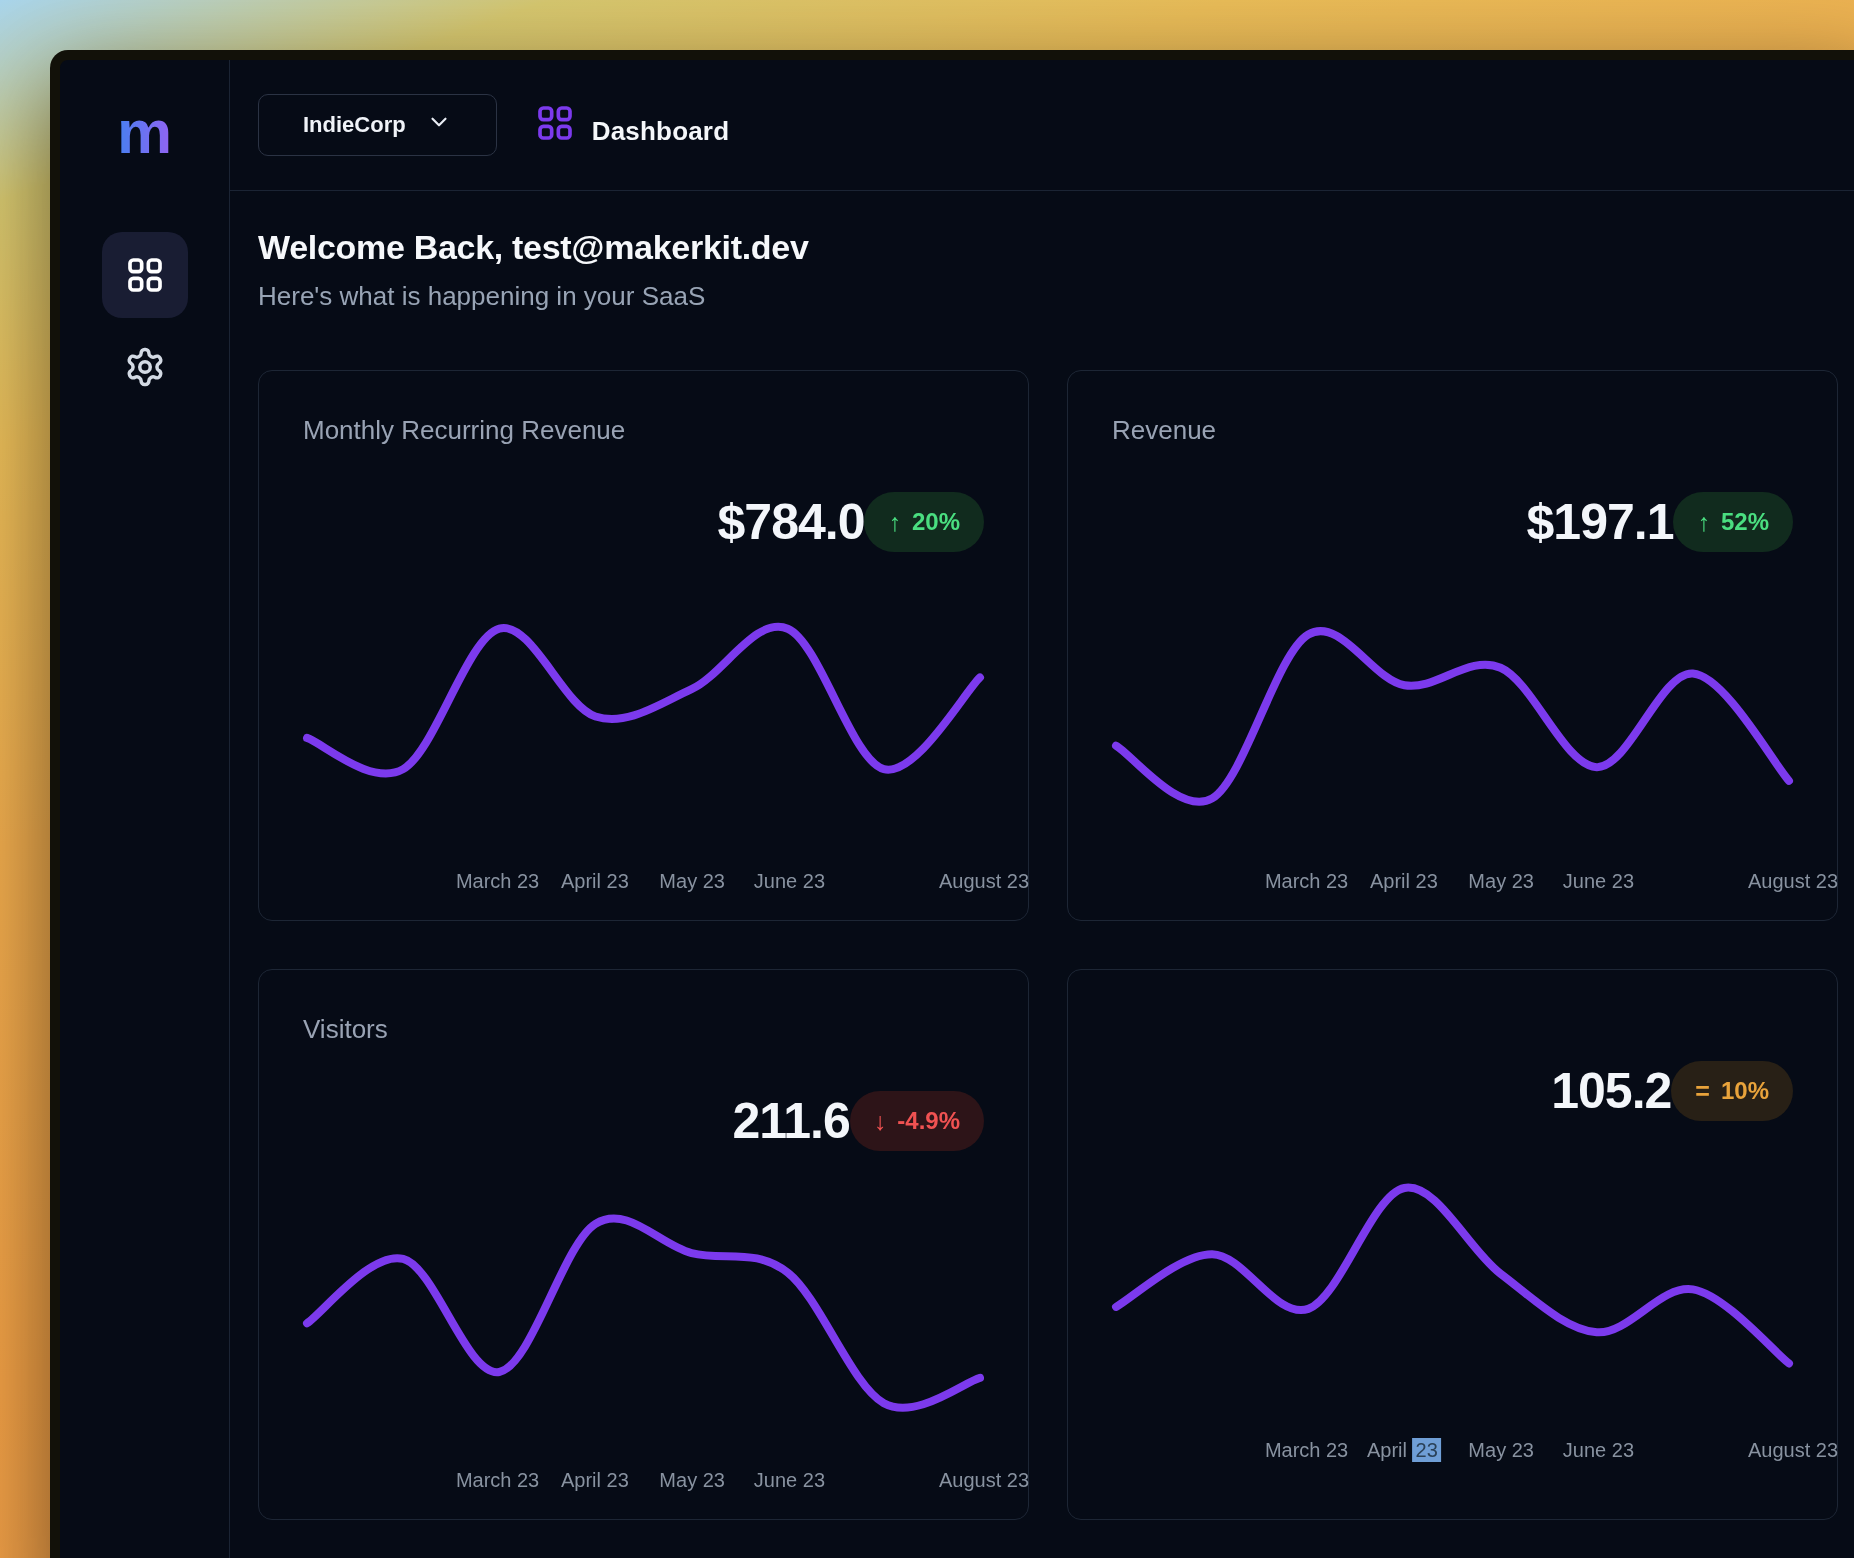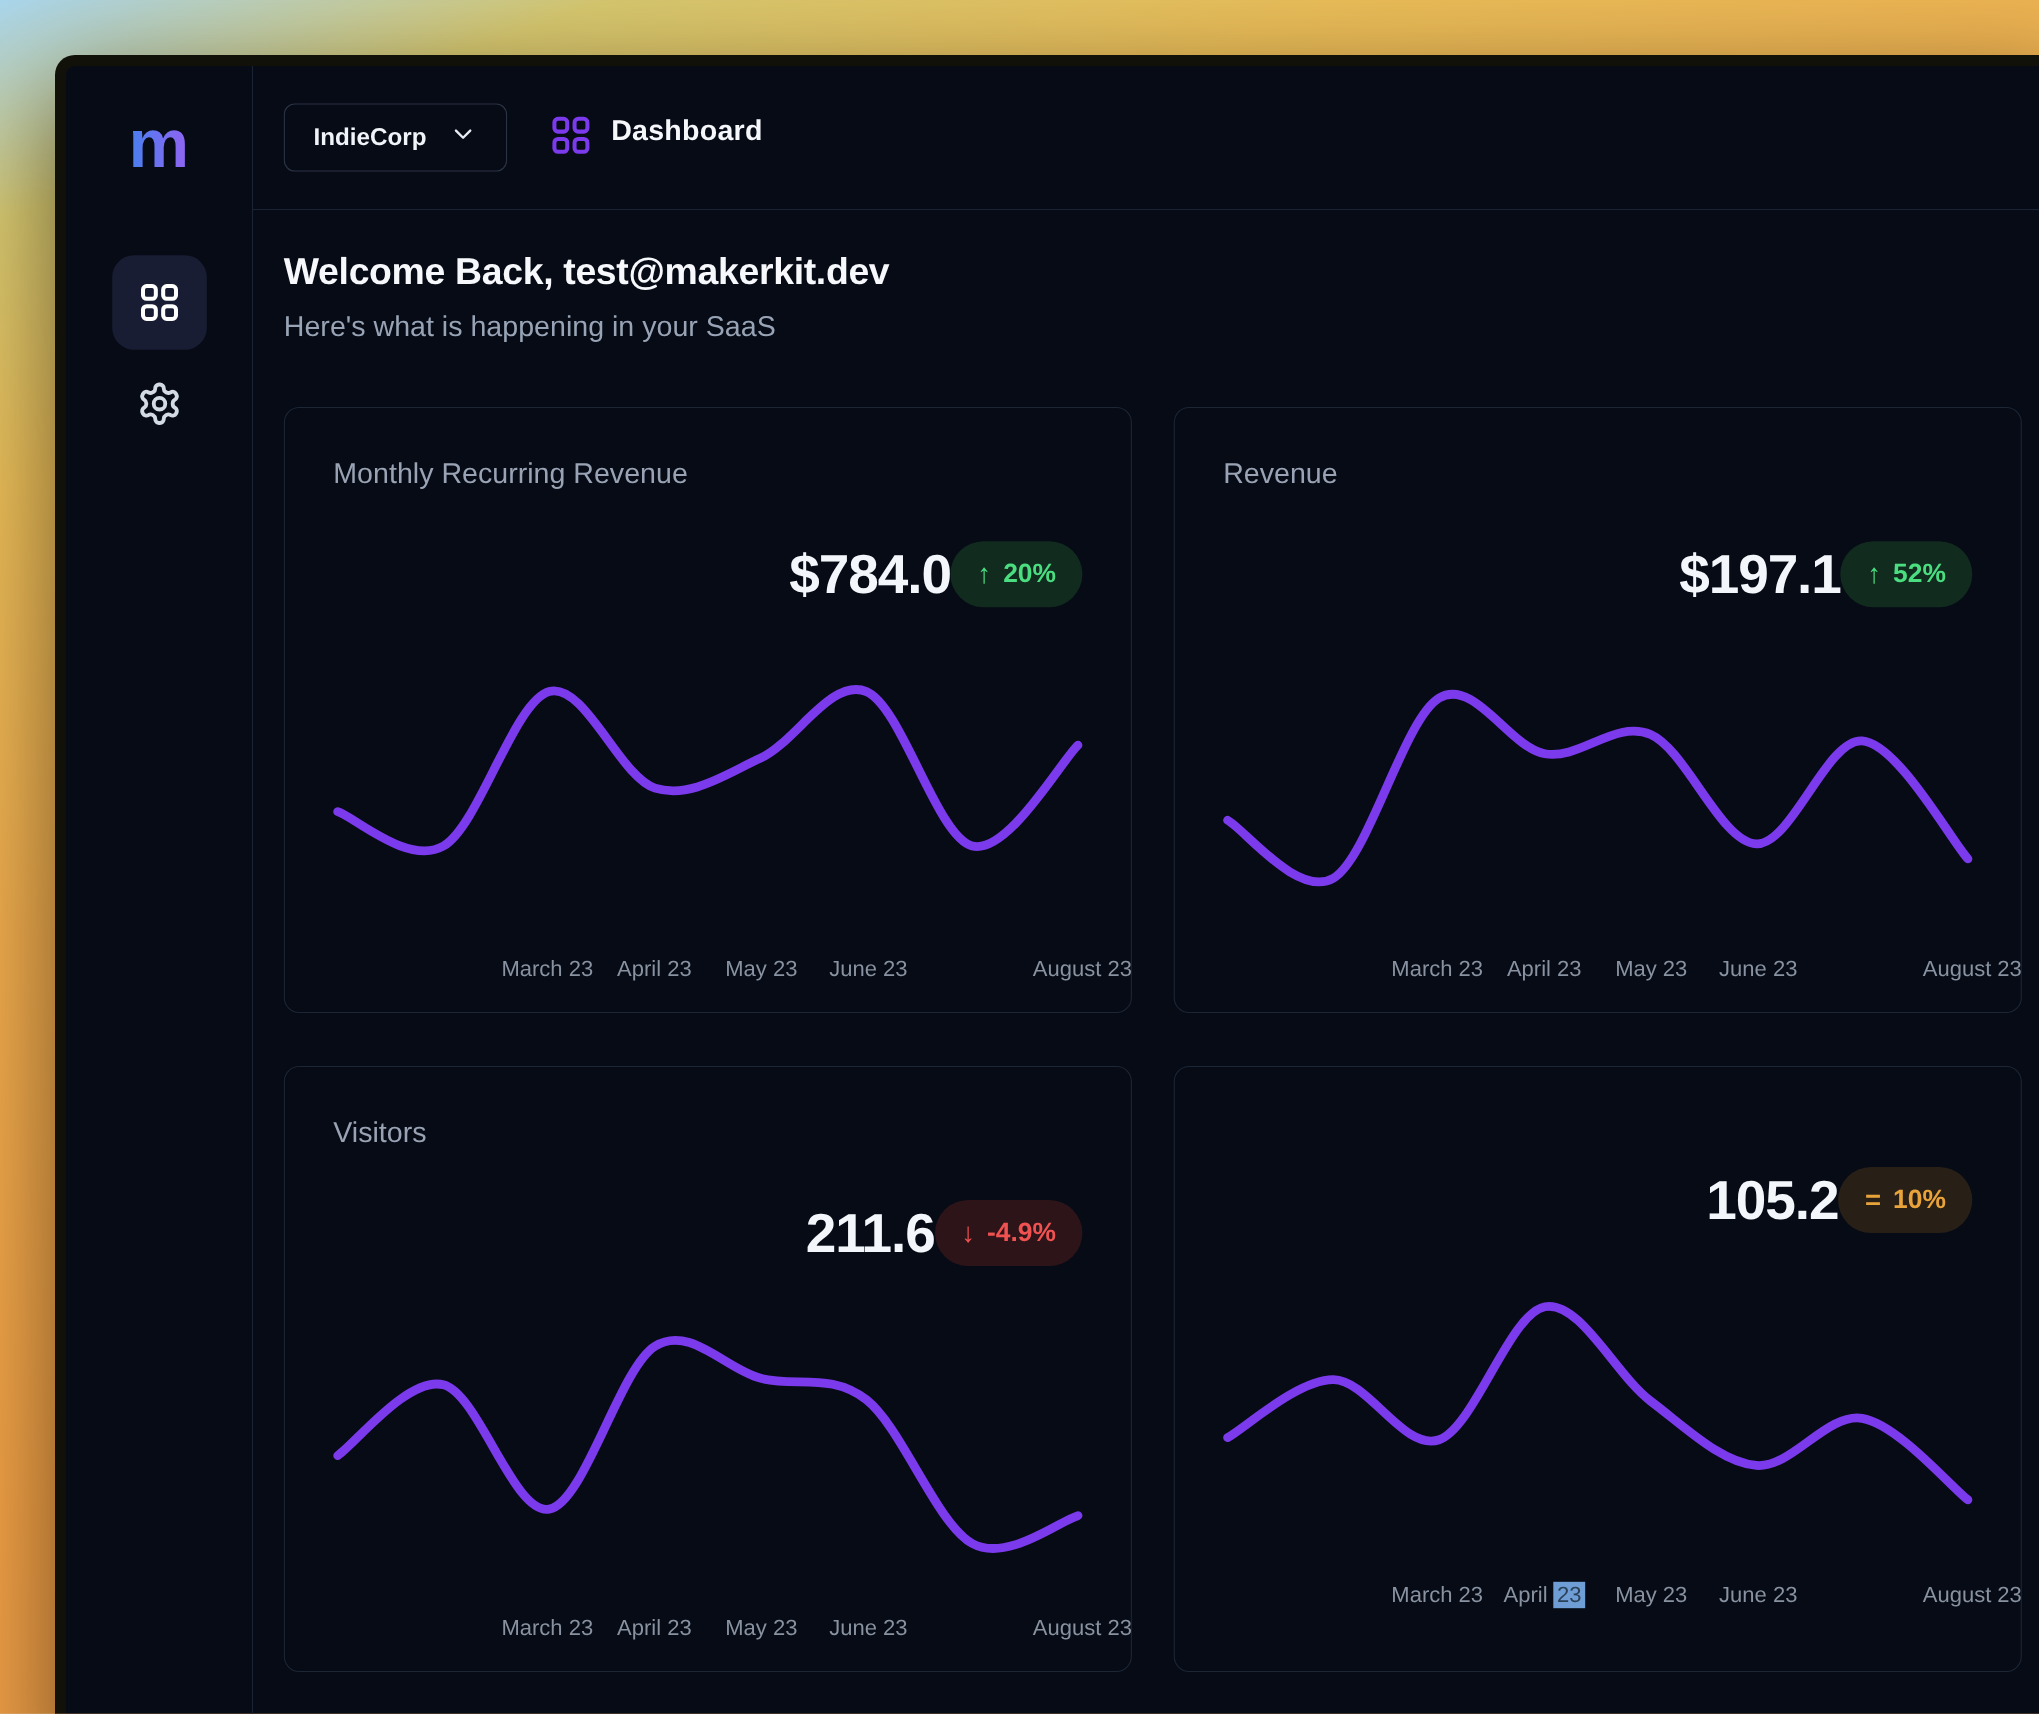--- a/index.html
+++ b/index.html
@@ -44,27 +44,27 @@
   .nav-item svg { display: block; }
 
   
   .main { flex: 1; display: flex; flex-direction: column; min-width: 0; }
   .topbar {
     height: 131px; flex: none;
     border-bottom: 1px solid #1b2434;
     display: flex; align-items: center; padding-left: 28px;
   }
   .team-btn {
-    height: 62px; padding: 0 26px;
+    height: 62px; padding: 0 44px;
     display: inline-flex; align-items: center; gap: 20px;
     background: transparent; border: 1px solid #2b3344; border-radius: 10px;
     color: #f0f3f8; font-size: 22px; font-weight: 600;
     font-family: inherit; cursor: pointer;
   }
-  .page-group { display: flex; align-items: flex-start; margin-left: 38px; gap: 17px; }
+  .page-group { display: flex; align-items: flex-end; margin-left: 38px; gap: 17px; }
   .page-title { color: #f5f7fa; font-size: 26px; font-weight: 600; letter-spacing: 0.2px; }
 
   .content { padding: 36px 32px 0 28px; }
   .welcome-title { color: #f6f8fb; font-size: 34px; font-weight: 700; letter-spacing: -0.3px; line-height: 40px; }
   .welcome-sub { margin-top: 13px; color: #98a4b5; font-size: 26px; line-height: 32px; }
 
   
   .grid {
     margin-top: 58px;
     display: grid; grid-template-columns: 1fr 1fr; gap: 48px 38px;

